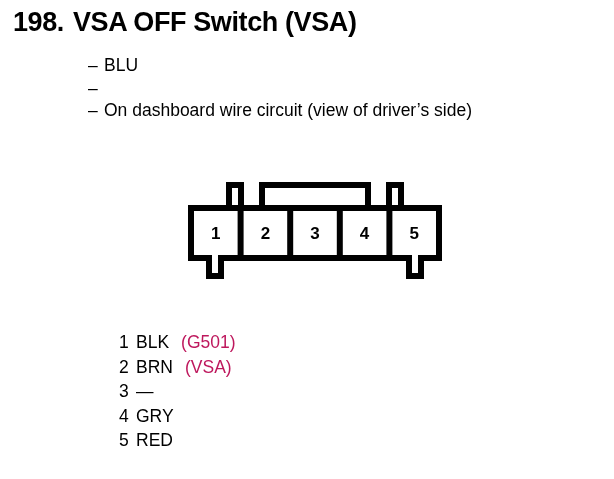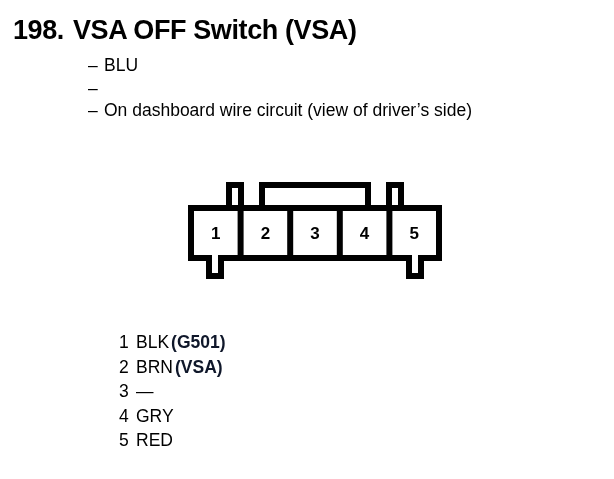--- a/index.html
+++ b/index.html
@@ -14,21 +14,21 @@
     overflow: hidden;
     font-family: "Liberation Sans", sans-serif;
     color: #000000;
     -webkit-font-smoothing: antialiased;
   }
 
   
   .title {
     position: absolute;
     left: 13px;
-    top: 16px;
+    top: 8px;
     font-size: 27px;
     font-weight: bold;
     letter-spacing: -0.4px;
     white-space: nowrap;
     line-height: 1.05;
   }
   .title .num { margin-right: 9px; }
 
   
   .desc-list {
@@ -69,23 +69,23 @@
     white-space: nowrap;
   }
   .legend-row { display: flex; align-items: baseline; }
   .legend-pin {
     width: 17px;
     flex: 0 0 17px;
     color: #000000;
   }
   .legend-code {
     color: #000000;
-    margin-right: 2px;
+    margin-right: 12px;
   }
-  .legend-desc { color: #0f172a; font-weight: bold; }
+  .legend-desc { color: #be185d; }
   .legend-row.empty .legend-code { margin-right: 0; }
 </style>
 </head>
 <body>
 
 <div class="title">
   <span class="num">198.</span><span>VSA OFF Switch (VSA)</span>
 </div>
 
 <div class="desc-list">

